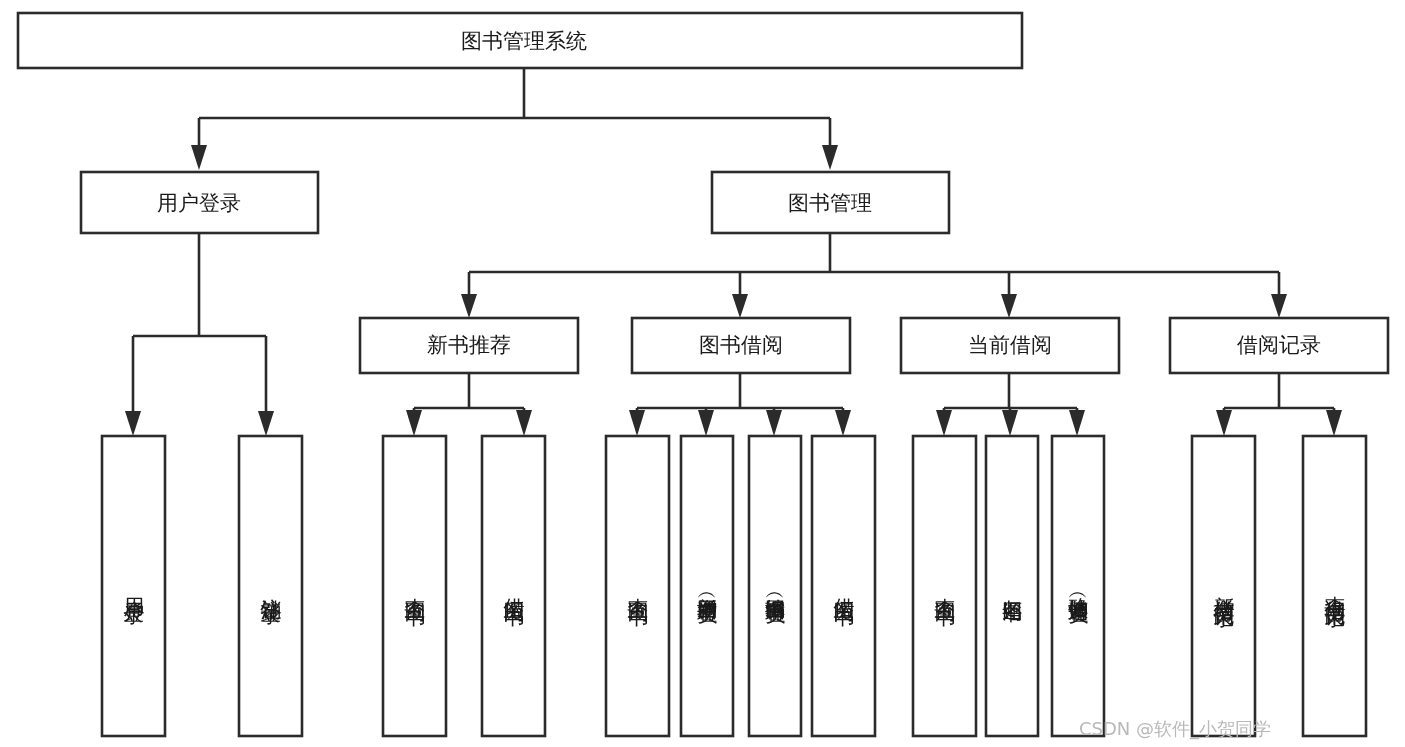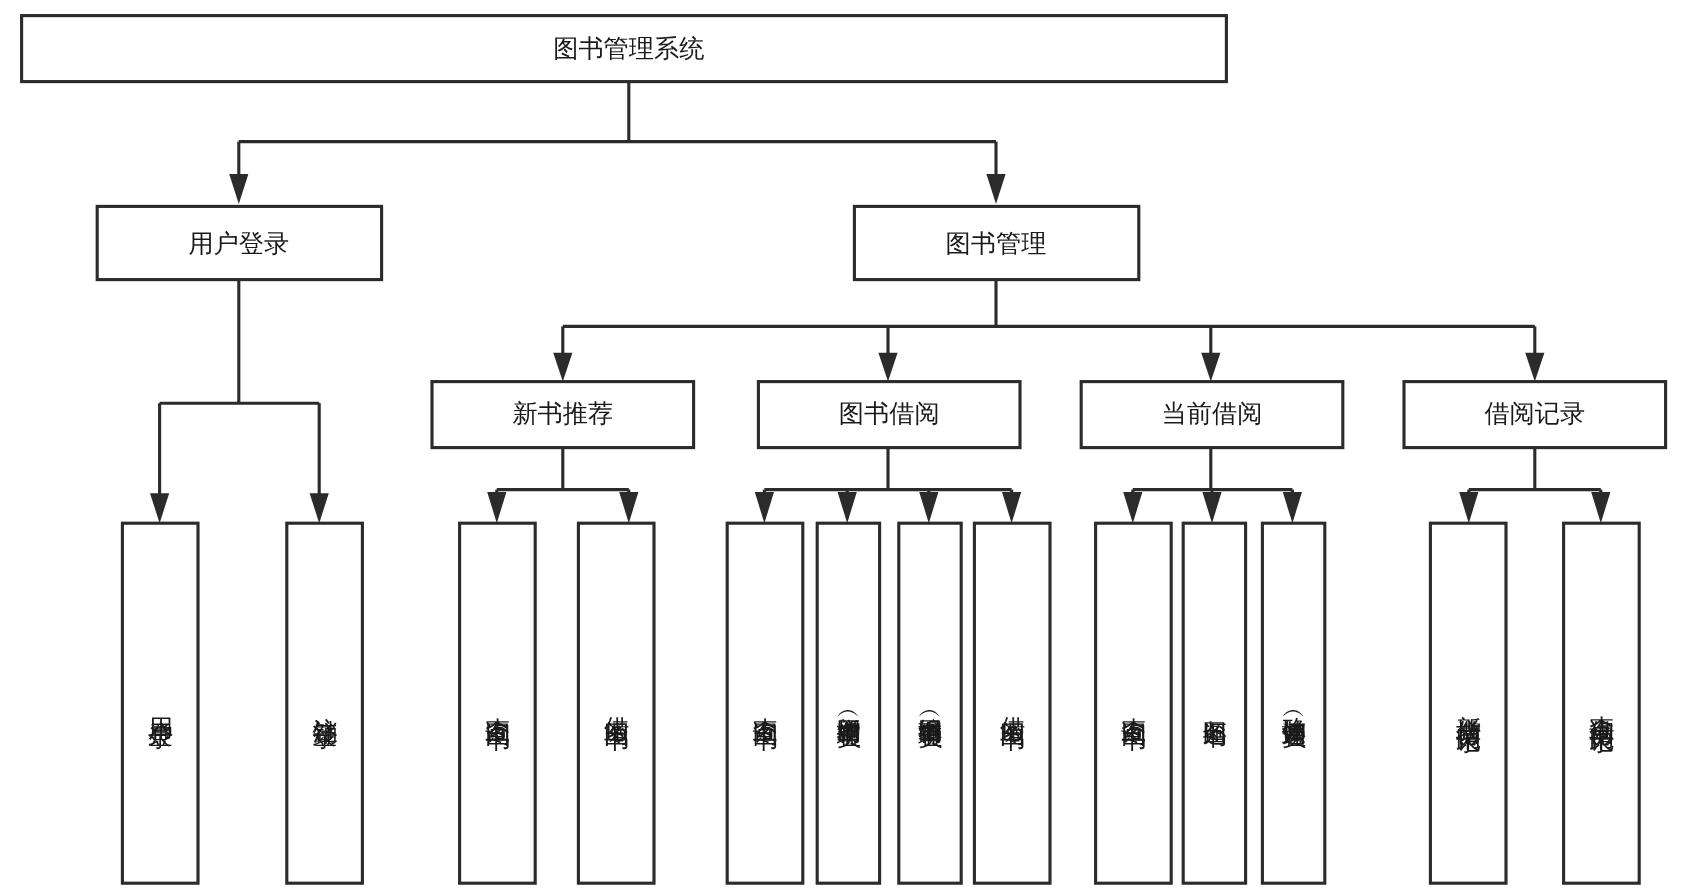--- a/index.html
+++ b/index.html
@@ -239,13 +239,14 @@
     <span class="leaf-label narrow">确认归还（管理员）</span>
   </div>
 
   <div class="leaf-label-wrap" style="left:1192px; top:436px; width:63px; height:300px;">
     <span class="leaf-label">新增借阅记录</span>
   </div>
   <div class="leaf-label-wrap" style="left:1303px; top:436px; width:63px; height:300px;">
     <span class="leaf-label">查询借阅记录</span>
   </div>
 
+  <div id="watermark">CSDN @软件_小贺同学</div>
 </div>
 
 </body></html>

